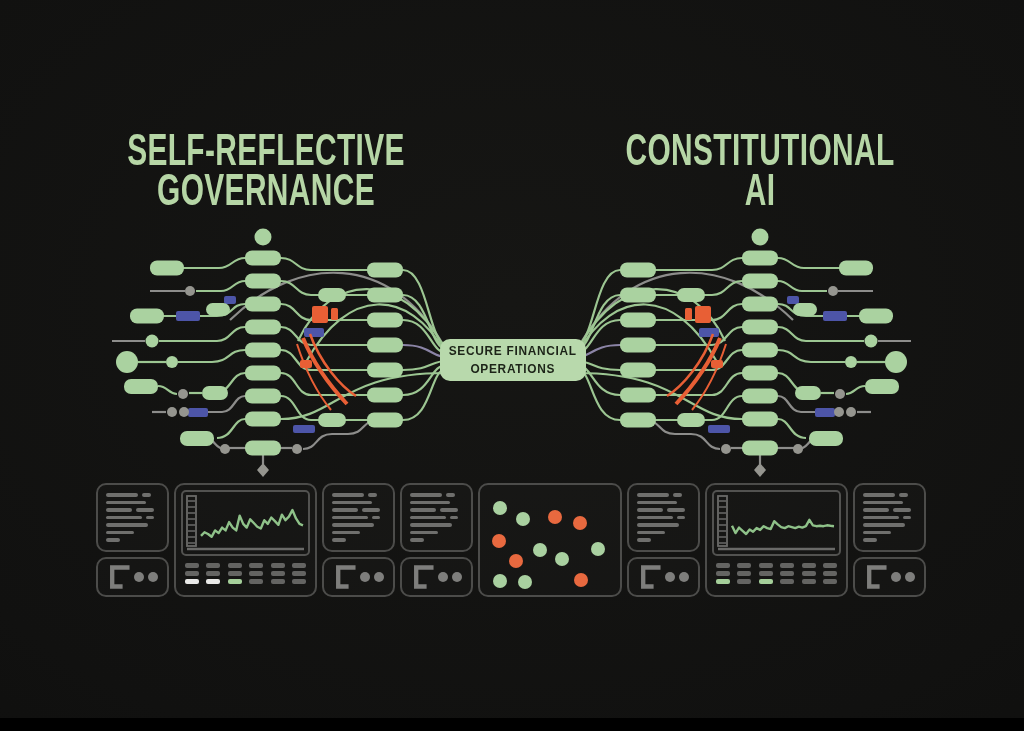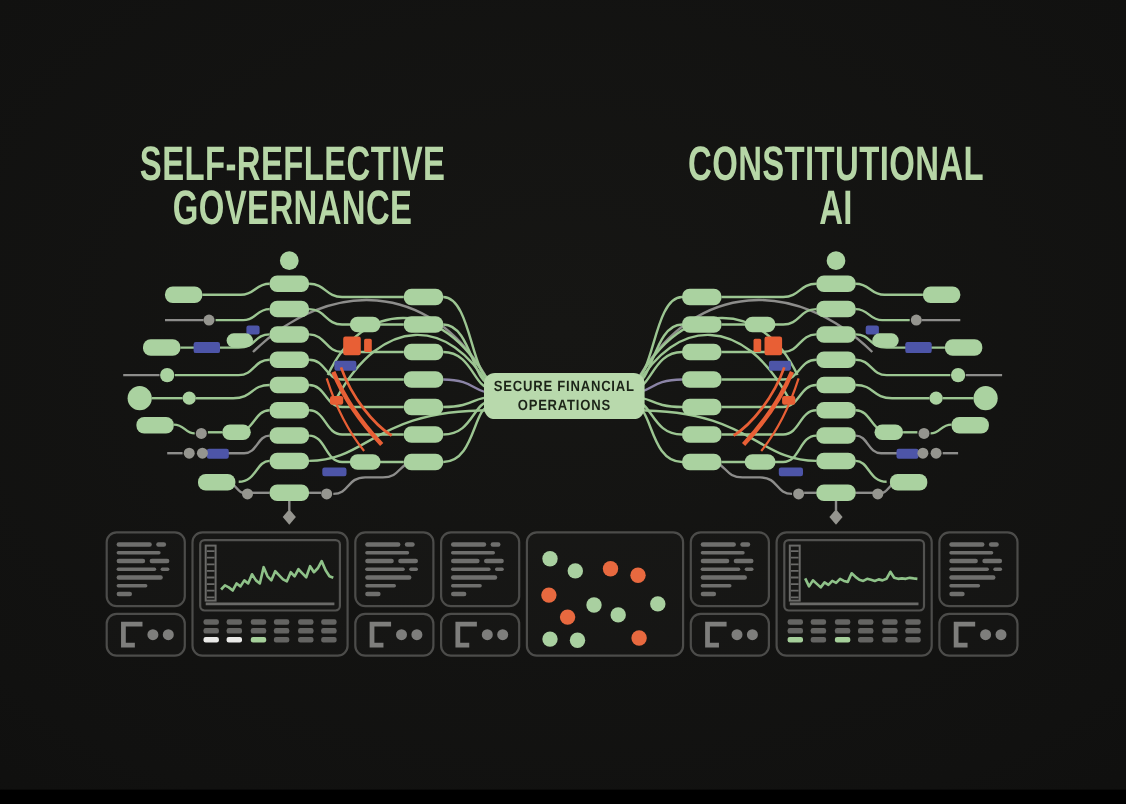--- a/index.html
+++ b/index.html
@@ -17,21 +17,21 @@
   }
   .title .l2{display:block;}
   #title-left{left:56px;top:130px;}
   #title-right{left:550px;top:130px;}
   
   .netsvg{position:absolute;left:0;top:0;}
   
   .center-box{
     position:absolute;left:440px;top:339px;width:146px;height:42px;
     background:#b8d9ac;border-radius:10px;
-    display:flex;flex-direction:column;justify-content:center;
+    display:flex;flex-direction:column;align-items:center;justify-content:center;
     color:#1c2418;font-weight:bold;font-size:13.5px;letter-spacing:.8px;line-height:1.3;
     transform-origin:center;text-align:center;
   }
   .center-box .inner{transform:scaleX(.88);white-space:nowrap;}
   
   .strip{position:absolute;left:96px;top:483px;width:832px;display:flex;gap:5px;align-items:flex-start;}
   .panel{display:flex;flex-direction:column;gap:5px;}
   .card{border:2px solid #4c4c4a;border-radius:10px;background:rgba(255,255,255,.015);box-sizing:border-box;}
   .text-panel{width:73px;}
   .text-card{width:73px;height:69px;padding:10px 8px;display:flex;flex-direction:column;justify-content:center;gap:4px;}

